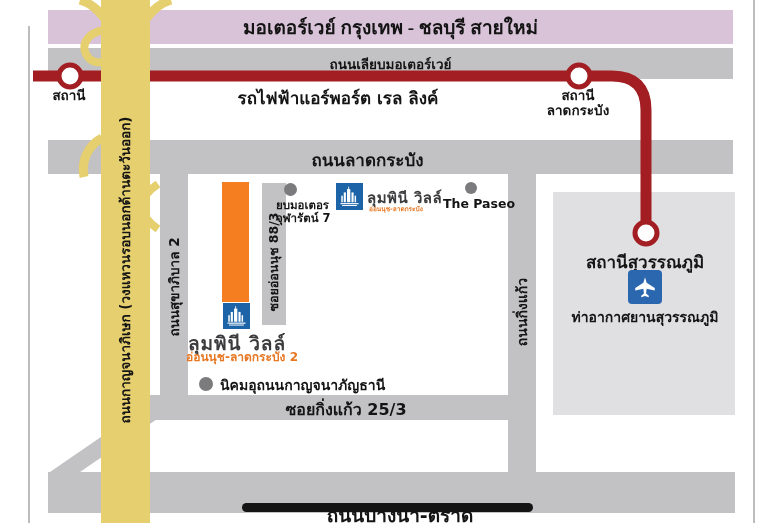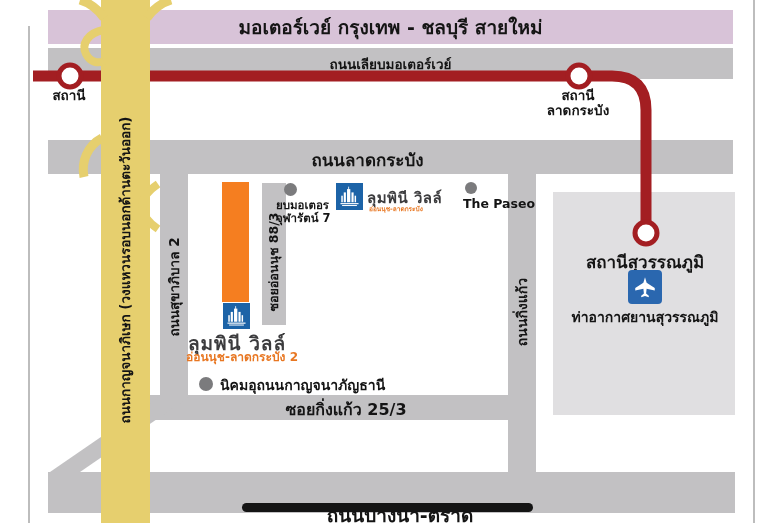--- a/index.html
+++ b/index.html
@@ -1,21 +1,21 @@
 <!DOCTYPE html>
 <html style="--motorway-pink: #D8C3D8; --road-gray: #C2C1C3; --airport-gray: #E0DFE1; --rail-red: #A31E22; --ring-yellow: #E6CF6E; --site-orange: #F57E20; --logo-blue: #1C63A7; --sign-blue: #2A67AF; --marker-gray: #7B7B7D; --bar-black: #141414; --thin-line-gray: #BDBDBD; --subtitle-orange: #E87722; --logo-text-gray: #3C3C3E;"><head>
 <meta charset="utf-8">
 <style>
   html,body{margin:0;padding:0;background:#ffffff;}
   #map{
     position:relative;width:783px;height:523px;overflow:hidden;background:#fff;
     font-family:"DejaVu Sans","Liberation Sans",sans-serif;color:#141414;
   }
   .abs{position:absolute;}
-  .band{position:absolute;display:flex;align-items:center;justify-content:center;}
+  .band{position:absolute;display:flex;align-items:center;justify-content:center;font-family:Liberation Serif, serif;}
   .road-h{position:absolute;background:var(--road-gray);display:flex;align-items:center;justify-content:center;}
   .road-v{position:absolute;background:var(--road-gray);}
   .lbl{font-weight:bold;color:#141414;white-space:nowrap;}
   .lbl-c{position:absolute;text-align:center;font-weight:bold;white-space:nowrap;}
   .vlabel{position:absolute;display:flex;align-items:center;justify-content:center;
           transform:rotate(-90deg);font-weight:bold;white-space:nowrap;color:#141414;}
   .dot{position:absolute;border-radius:50%;background:var(--marker-gray);}
   .twoline{position:absolute;text-align:center;font-weight:bold;line-height:1.12;}
   svg{display:block;}
 </style>
@@ -67,20 +67,21 @@
   <div class="vlabel" style="left:-51px;top:261px;width:352px;height:18px;font-size:13.5px;">
     <span>ถนนกาญจนาภิเษก (วงแหวนรอบนอกด้านตะวันออก)</span>
   </div>
 
   <svg class="abs" style="left:0;top:0;" width="783" height="523" viewBox="0 0 783 523">
     <circle cx="70" cy="76" r="11" fill="#ffffff" stroke="var(--rail-red)" stroke-width="5"></circle>
     <circle cx="579" cy="76" r="11" fill="#ffffff" stroke="var(--rail-red)" stroke-width="5"></circle>
     <circle cx="646" cy="233" r="11" fill="#ffffff" stroke="var(--rail-red)" stroke-width="5"></circle>
   </svg>
 
+  <div class="lbl-c" style="left:188px;top:84px;width:300px;font-size:17px;">รถไฟฟ้าแอร์พอร์ต เรล ลิงค์</div>
 
   <div class="twoline" style="left:9px;top:88px;width:120px;font-size:13.5px;">
     <div>สถานี</div>
   </div>
 
   <div class="twoline" style="left:518px;top:88px;width:120px;font-size:13.5px;">
     <div>สถานี</div>
     <div>ลาดกระบัง</div>
   </div>
 
@@ -143,18 +144,18 @@
   <div class="lbl" style="position:absolute;left:367px;top:186px;font-size:15px;letter-spacing:0.5px;color:var(--logo-text-gray);">ลุมพินี วิลล์</div>
   <div class="lbl" style="position:absolute;left:369px;top:204px;font-size:6.5px;color:var(--subtitle-orange);">อ่อนนุช-ลาดกระบัง</div>
 
   <div class="dot" style="left:284px;top:183px;width:13px;height:13px;"></div>
   <div class="twoline" style="left:276px;top:199px;width:70px;text-align:left;font-size:11.5px;">
     <div>ยบมอเตอร</div>
     <div>จุฬารัตน์ 7</div>
   </div>
 
   <div class="dot" style="left:465px;top:182px;width:12px;height:12px;"></div>
-  <div class="lbl-c" style="left:443px;top:196px;width:70px;font-size:12.5px;margin-left:20px;">The Paseo</div>
+  <div class="lbl-c" style="left:443px;top:196px;width:70px;font-size:12.5px;">The Paseo</div>
 
   <div class="dot" style="left:199px;top:377px;width:14px;height:14px;"></div>
   <div class="lbl" style="position:absolute;left:220px;top:374px;font-size:14px;">นิคมอุถนนกาญจนาภัญธานี</div>
 
 </div>
 
 </body></html>

